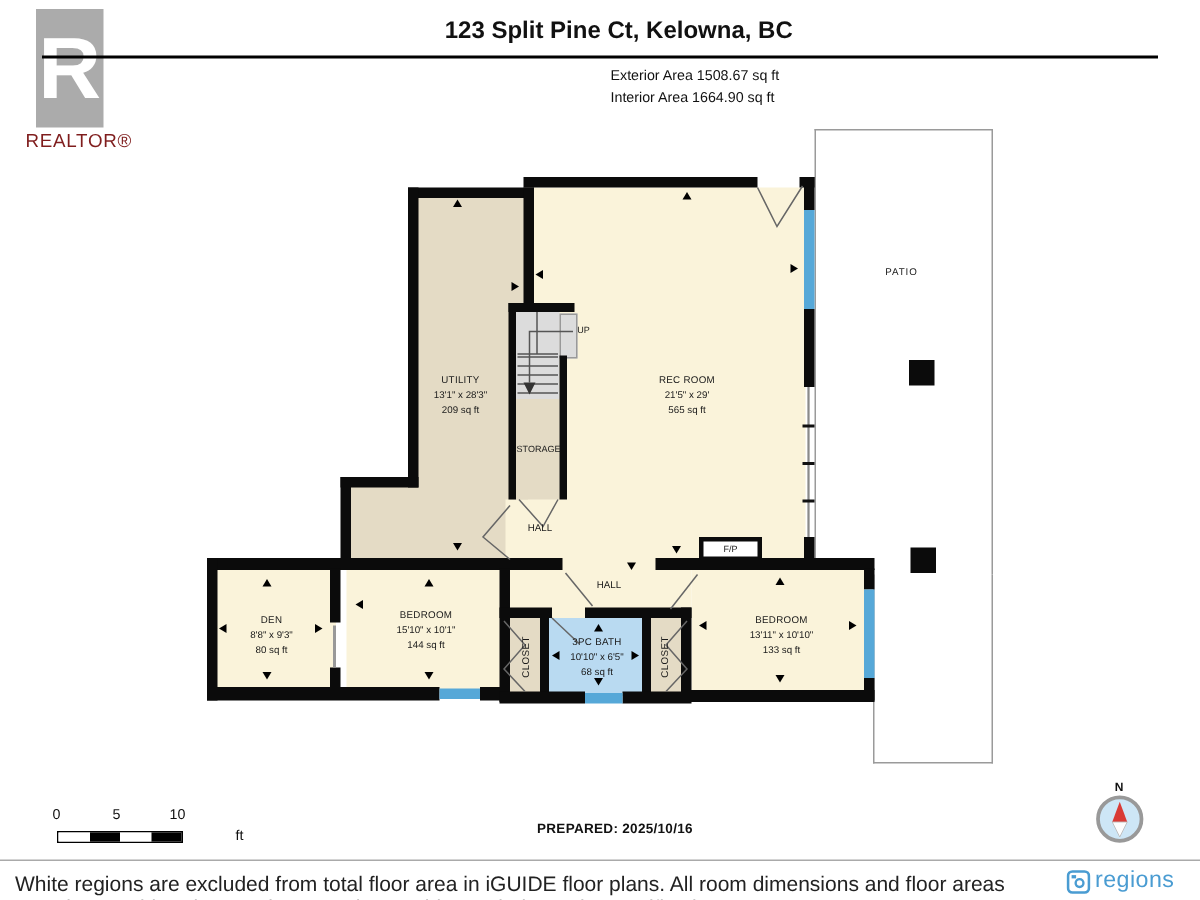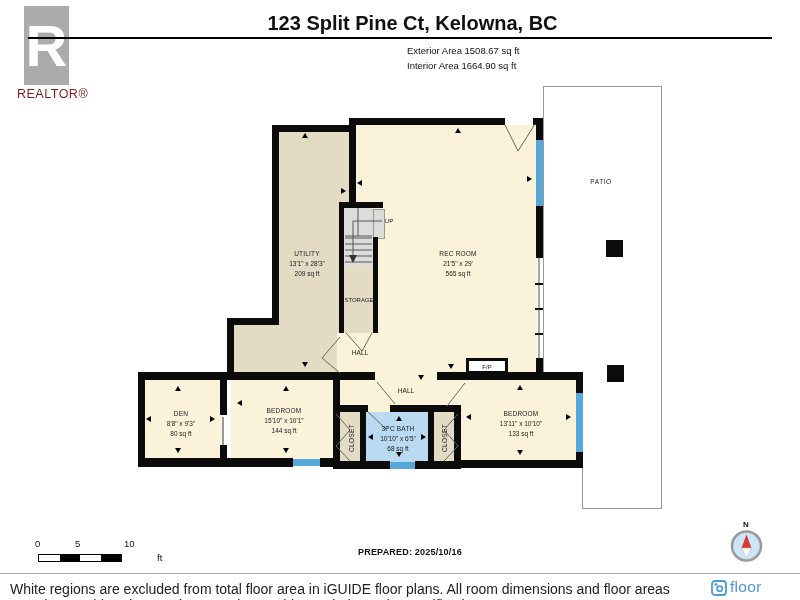--- a/index.html
+++ b/index.html
@@ -32,21 +32,21 @@
   .ar{position:absolute;width:0;height:0;z-index:8;}
   .au{border-left:3px solid transparent;border-right:3px solid transparent;border-bottom:5px solid #000;}
   .ad{border-left:3px solid transparent;border-right:3px solid transparent;border-top:5px solid #000;}
   .al{border-top:3px solid transparent;border-bottom:3px solid transparent;border-right:5px solid #000;}
   .arr{border-top:3px solid transparent;border-bottom:3px solid transparent;border-left:5px solid #000;}
   
   #logo-box{position:absolute;left:24px;top:6px;width:45px;height:79px;background:#ABABAB;z-index:2;
             display:flex;align-items:center;justify-content:center;}
   #logo-box span{color:#fff;font-size:58px;font-weight:bold;line-height:1;}
   #logo-word{position:absolute;left:17px;top:87px;width:70px;color:#7f1d1d;font-size:12.5px;letter-spacing:.5px;z-index:2;}
-  #title{position:absolute;left:0;right:0;top:12px;text-align:center;font-size:20px;font-weight:bold;z-index:2;margin-left:25px;}
+  #title{position:absolute;left:0;right:0;top:12px;text-align:center;font-size:16px;font-weight:bold;z-index:2;margin-left:25px;}
   #hrule{position:absolute;left:28px;top:37px;width:744px;height:2px;background:#000;z-index:5;}
   #floor-label{position:absolute;left:198px;top:45px;width:200px;text-align:right;font-size:9.5px;font-weight:bold;}
   #ext-area{position:absolute;left:407px;top:45px;font-size:9.5px;}
   #int-area{position:absolute;left:407px;top:60px;font-size:9.5px;}
   
   #scalebar{position:absolute;left:30px;top:538px;z-index:2;}
   .tick{position:absolute;font-size:9.5px;}
   #bar{position:absolute;left:8px;top:16px;width:82px;height:6px;border:1px solid #000;display:flex;}
   #bar div{height:100%;}
   #prepared{position:absolute;left:358px;top:547px;font-size:9px;font-weight:700;letter-spacing:.2px;z-index:2;}
@@ -220,21 +220,21 @@
   <div class="ar al" style="left:368px;top:434px;"></div>
   <div class="ar arr" style="left:421px;top:434px;"></div>
   <div class="ar au" style="left:517px;top:385px;"></div>
   <div class="ar ad" style="left:517px;top:450px;"></div>
   <div class="ar al" style="left:466px;top:414px;"></div>
   <div class="ar arr" style="left:566px;top:414px;"></div>
 
   <div id="scalebar">
     <div class="tick" style="left:5px;top:0;">0</div>
     <div class="tick" style="left:45px;top:0;">5</div>
-    <div class="tick" style="left:94px;top:0;">10</div>
+    <div class="tick" style="left:83px;top:0;">10</div>
     <div id="bar">
       <div style="width:25%;background:#fff;"></div>
       <div style="width:25%;background:#000;"></div>
       <div style="width:25%;background:#fff;"></div>
       <div style="width:25%;background:#000;"></div>
     </div>
     <div class="tick" style="left:95px;top:14px;margin-left:32px;">ft</div>
   </div>
 
   <div id="prepared">PREPARED: 2025/10/16</div>
@@ -246,15 +246,15 @@
     <polygon points="11.5,19 21.5,19 16.5,29" fill="#FDFDFD" stroke="#bbb" stroke-width="0.6"></polygon>
   </svg>
 
   <div id="footrule"></div>
   <div id="disclaimer">White regions are excluded from total floor area in iGUIDE floor plans. All room dimensions and floor areas must be considered approximate and are subject to independent verification.</div>
   <svg class="abs" style="left:711px;top:580px;" width="16" height="16" viewBox="0 0 16 16">
     <rect x="1" y="1" width="14" height="14" rx="3" fill="none" stroke="#4A9CD2" stroke-width="1.8"></rect>
     <circle cx="8.7" cy="8.7" r="2.6" fill="none" stroke="#4A9CD2" stroke-width="1.6"></circle>
     <rect x="3.4" y="3.4" width="3" height="2.2" fill="#4A9CD2"></rect>
   </svg>
-  <div id="brand">floor</div>
+  <div id="brand">regions</div>
 
 </div>
 
 </body></html>

